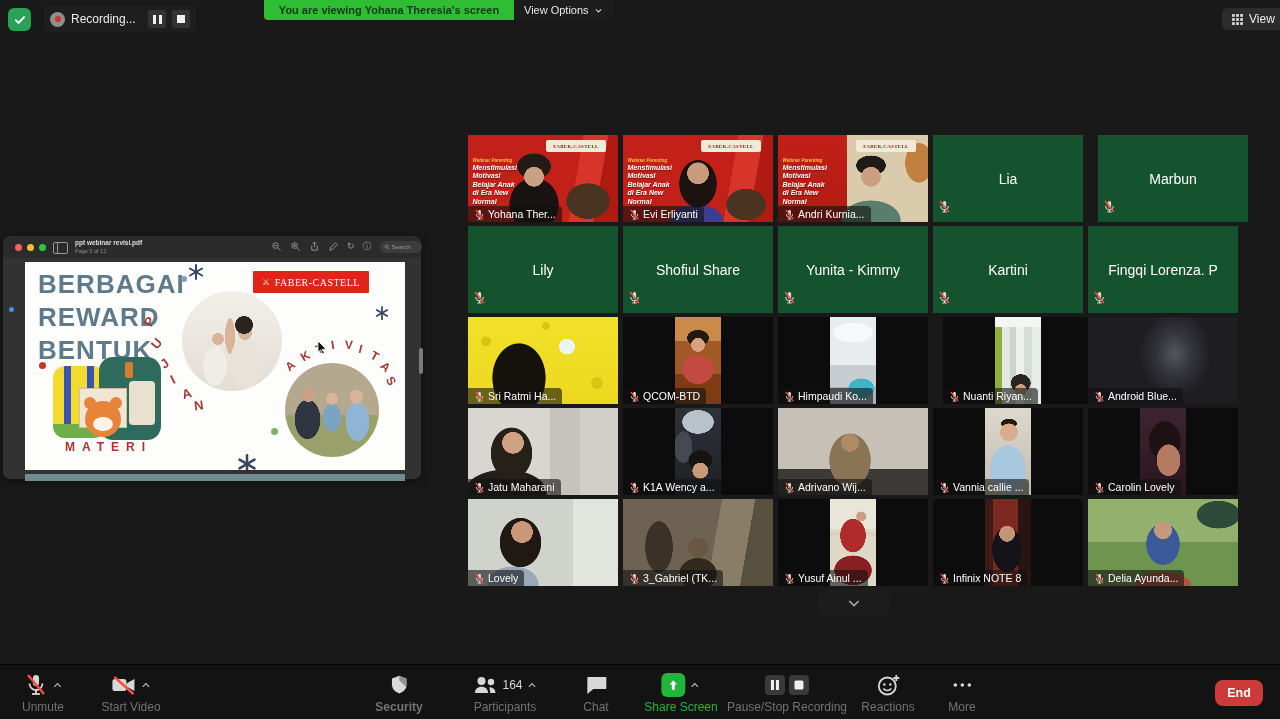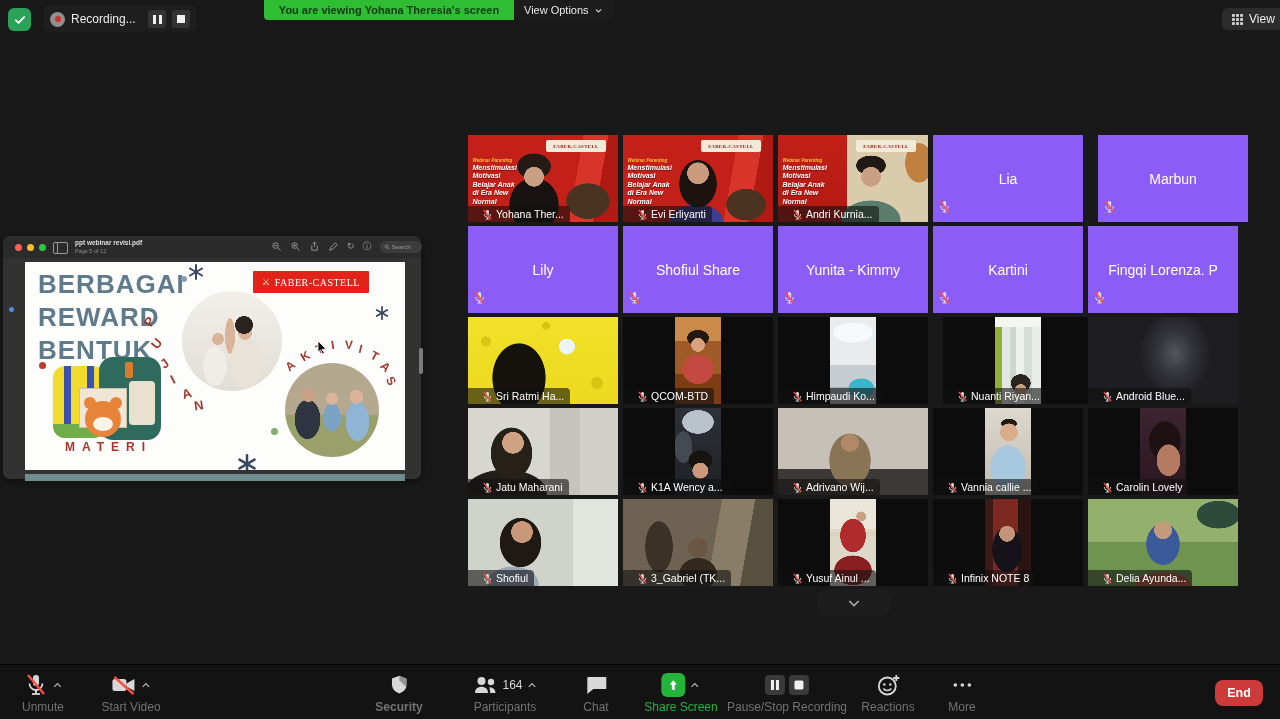--- a/index.html
+++ b/index.html
@@ -81,29 +81,29 @@
   .tiger::before{left:-1px;} .tiger::after{right:-1px;}
   .tiger .muzzle{position:absolute;left:8px;top:16px;width:20px;height:14px;border-radius:50%;background:#fbf3e8;}
   .dot{border-radius:50%;}
   .star line{stroke:#3a4660;stroke-width:2;stroke-linecap:round;}
   .teal-bar{left:22px;top:238px;width:380px;height:7px;background:#6f8d90;}
   .pdf-scrollthumb{left:416px;top:112px;width:4px;height:26px;background:#7c7c7c;border-radius:2px;}
   .blue-dot{left:6px;top:71px;width:5px;height:5px;border-radius:50%;background:#4a8fe2;}
   .cursor{left:292px;top:78px;}
 
   
-  .tile{position:absolute;width:150px;height:87px;background:#8b5cf6;overflow:hidden;}
+  .tile{position:absolute;width:150px;height:87px;background:#14532d;overflow:hidden;}
   .tile.has-video{background:#0c0c0c;}
   .tile.active{outline:2px solid #c9d44e;outline-offset:-2px;z-index:2;}
   .video{position:absolute;inset:0;}
   .video.narrow{left:50%;top:0;bottom:0;transform:translateX(-50%);width:46px;right:auto;}
   .center-name{position:absolute;inset:0;display:flex;align-items:center;justify-content:center;
       color:#fff;font-size:14px;font-weight:500;padding:0 6px;text-align:center;}
   .nameplate{position:absolute;left:0;bottom:0;display:inline-flex;align-items:center;gap:3px;
-      background:rgba(16,16,16,.6);padding:2px 6px 2px 14px;border-radius:0 4px 0 0;max-width:94%;}
+      background:rgba(16,16,16,.6);padding:2px 6px 2px 6px;border-radius:0 4px 0 0;max-width:94%;}
   .nameplate span{color:#fff;font-size:10.5px;white-space:nowrap;overflow:hidden;text-overflow:ellipsis;}
   .mic-badge{position:absolute;left:5px;bottom:5px;}
   .fc-band{position:absolute;top:6%;left:52%;width:40%;height:14%;background:#f2ead8;border-radius:2px;
       display:flex;align-items:center;justify-content:center;}
   .fc-band span{font-size:5px;color:#8a1d14;font-weight:bold;font-family:"Liberation Serif",serif;letter-spacing:.3px;}
   .fc-text{position:absolute;left:3%;top:26%;}
   .fc-event{display:block;font-size:4.5px;color:#f5c23a;font-weight:bold;font-style:italic;margin-bottom:1px;}
   .fc-line{display:block;font-size:7px;line-height:8.5px;color:#fff;font-weight:bold;font-style:italic;
       text-shadow:0 1px 1px rgba(0,0,0,.45);}
 
@@ -654,21 +654,21 @@
       <div class="tile has-video" style="left: 468px; top: 499px;">
         <div class="video v-serena"></div>
         <div class="nameplate">
           <svg width="11" height="11" viewBox="0 0 24 24">
             <rect x="9" y="2" width="6" height="12" rx="3" fill="#dcdcdc"></rect>
             <path d="M5 11a7 7 0 0 0 14 0" stroke="#dcdcdc" stroke-width="2" fill="none"></path>
             <line x1="12" y1="18" x2="12" y2="22" stroke="#dcdcdc" stroke-width="2"></line>
             <line x1="8" y1="22" x2="16" y2="22" stroke="#dcdcdc" stroke-width="2"></line>
             <line x1="4" y1="2" x2="20" y2="22" stroke="#ff4d42" stroke-width="3"></line>
           </svg>
-          <span>Shofiul</span>
+          <span>Lovely</span>
         </div>
       </div>
       <div class="tile has-video" style="left: 623px; top: 499px;">
         <div class="video v-gabriel"></div>
         <div class="nameplate">
           <svg width="11" height="11" viewBox="0 0 24 24">
             <rect x="9" y="2" width="6" height="12" rx="3" fill="#dcdcdc"></rect>
             <path d="M5 11a7 7 0 0 0 14 0" stroke="#dcdcdc" stroke-width="2" fill="none"></path>
             <line x1="12" y1="18" x2="12" y2="22" stroke="#dcdcdc" stroke-width="2"></line>
             <line x1="8" y1="22" x2="16" y2="22" stroke="#dcdcdc" stroke-width="2"></line>

